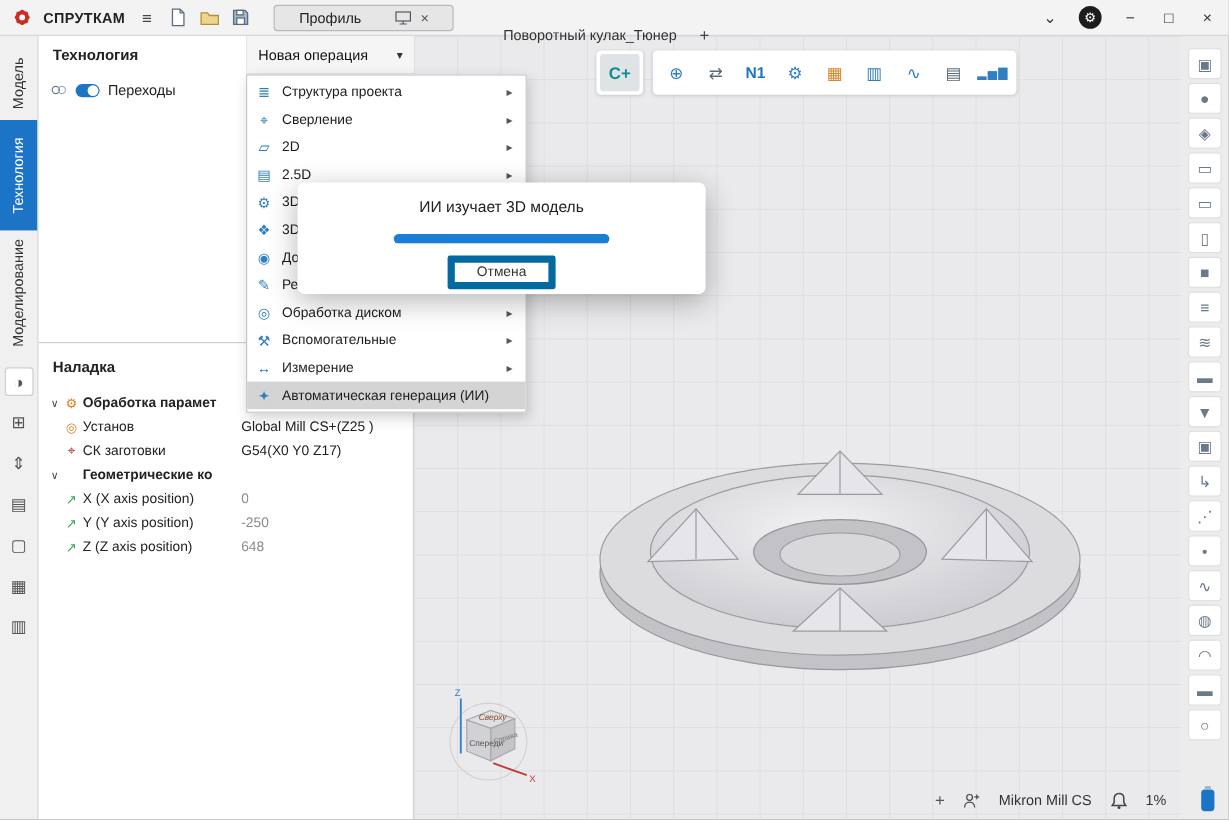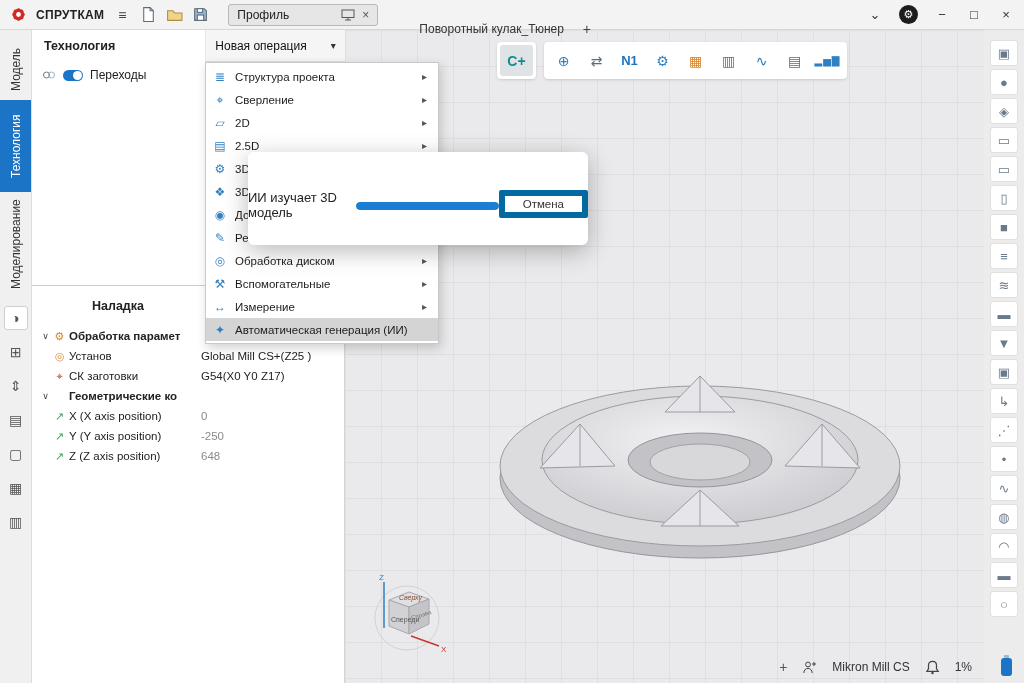--- a/index.html
+++ b/index.html
@@ -5,21 +5,21 @@
   * { margin:0; padding:0; box-sizing:border-box; }
   body { font-family:"Liberation Sans", sans-serif; background:#888; }
   .app { position:relative; width:1024px; height:683px; background:#ececec; overflow:hidden; color:#222; font-size:12px; }
 
   
   .titlebar { position:absolute; top:0; left:0; right:0; height:30px; background:#f3f3f3; border-bottom:1px solid #d8d8d8; display:flex; align-items:center; gap:9px; padding:0 10px; z-index:40; }
   .logo { width:17px; height:17px; flex:0 0 auto; }
   .app-name { font-weight:bold; font-size:12px; letter-spacing:.3px; }
   .tb-glyph { color:#444; font-size:14px; width:18px; text-align:center; cursor:default; }
   .tb-svg { width:17px; height:17px; }
-  .doc-tab { display:flex; align-items:center; gap:7px; background:#e6e6e6; border:1px solid #b9b9b9; border-radius:3px; height:22px; padding:0 8px; margin-left:10px; min-width:150px; }
+  .doc-tab { display:flex; align-items:center; gap:7px; background:#e6e6e6; border:1px solid #b9b9b9; border-radius:3px; height:22px; padding:0 20px; margin-left:10px; min-width:150px; }
   .doc-tab .lbl { flex:1; font-size:12px; color:#222; }
   .doc-tab .cls { color:#555; font-size:12px; }
   .proj-tab { display:flex; align-items:center; gap:14px; margin-left:32px; color:#333;margin-top:28px; }
   .tb-right { margin-left:auto; display:flex; align-items:center; gap:16px; }
   .gear-circle { width:19px; height:19px; border-radius:50%; background:#1d1d1d; color:#fff; font-size:11px; display:flex; align-items:center; justify-content:center; }
   .winctl { color:#333; font-size:13px; width:16px; text-align:center; }
 
   
   .left-rail { position:absolute; top:30px; left:0; width:32px; bottom:0; background:#f0f0f0; border-right:1px solid #ddd; z-index:15; display:flex; flex-direction:column; align-items:center; }
   .rail-tab { writing-mode:vertical-rl; transform:rotate(180deg); width:100%; display:flex; align-items:center; justify-content:center; font-size:12px; color:#333; }
@@ -32,21 +32,21 @@
 
   
   .left-panel { position:absolute; top:30px; left:32px; width:313px; bottom:0; background:#fff; border-right:1px solid #d5d5d5; z-index:5; }
   .tech-head { position:absolute; top:0; left:0; width:173px; height:32px; display:flex; align-items:center; padding:0 12px; font-weight:bold; font-size:12.5px; }
   .row-trans { position:absolute; top:38px; left:10px; display:flex; align-items:center; gap:7px; font-size:12px; }
   .row-machine { position:absolute; top:64px; left:8px; display:flex; align-items:center; gap:6px; font-size:12px; border:1px solid #cfcfcf; background:#fafafa; padding:3px 6px; max-width:170px; }
   .row-machine .lbl { white-space:nowrap; overflow:hidden; }
   .toggle { width:20px; height:11px; border-radius:6px; background:#1b74c5; position:relative; flex:0 0 auto; }
   .toggle::after { content:""; position:absolute; right:1px; top:1px; width:9px; height:9px; border-radius:50%; background:#fff; }
   .divider { position:absolute; top:255px; left:0; right:0; height:1px; background:#cfcfcf; }
-  .setup-head { position:absolute; top:262px; left:0; height:28px; display:flex; align-items:center; padding:0 12px; font-weight:bold; font-size:12.5px;margin-left:48px; }
+  .setup-head { position:absolute; top:262px; left:0; height:28px; display:flex; align-items:center; padding:0 12px; font-weight:bold; font-size:12.5px; }
   .tree { position:absolute; top:296px; left:0; right:0; }
   .t-row { display:flex; align-items:center; height:20px; font-size:11.5px; }
   .t-chev { width:13px; margin-left:7px; color:#444; font-size:9px; text-align:center; }
   .t-ind { width:13px; margin-left:7px; }
   .t-ico { width:15px; text-align:center; font-size:11px; }
   .t-label { width:132px; white-space:nowrap; overflow:hidden; margin-left:2px; color:#222; }
   .t-label.bold { font-weight:bold; }
   .t-val { white-space:nowrap; overflow:hidden; color:#222; }
   .t-val.dim { color:#8a8a8a; }
   .org { color:#d8862a; } .grn { color:#3aa35a; } .red { color:#b3443a; } .blu { color:#2f7fc1; } .gry { color:#5b6b7b; } .teal { color:#0e8f8f; }
@@ -55,21 +55,21 @@
   .newop-btn { position:absolute; left:205px; top:30px; width:140px; height:32px; background:#f5f5f5; border-bottom:1px solid #ddd; border-left:1px solid #e8e8e8; display:flex; align-items:center; justify-content:center; gap:24px; font-size:12px; color:#111; z-index:21; }
   .newop-caret { font-size:10px; color:#333; }
   .newop-menu { position:absolute; left:205px; top:62px; width:234px; background:#fff; border:1px solid #c9c9c9; box-shadow:2px 4px 10px rgba(0,0,0,.18); z-index:22; padding:2px 0; }
   .menu-item { display:flex; align-items:center; height:23px; padding:0 6px; gap:7px; font-size:11.5px; }
   .menu-item.hl { background:#d4d4d4; }
   .mi-ico { width:16px; text-align:center; color:#2f7fc1; font-size:12px; flex:0 0 auto; }
   .mi-label { flex:1; white-space:nowrap; overflow:hidden; color:#1c1c1c; }
   .mi-arrow { width:10px; color:#555; font-size:10px; }
 
   
-  .ai-dialog { position:absolute; left:248px; top:152px; width:340px; height:93px; background:#fff; border-radius:6px; box-shadow:0 6px 24px rgba(0,0,0,.28); z-index:30; display:flex; flex-direction:row; align-items:center; }
+  .ai-dialog { position:absolute; left:248px; top:152px; width:340px; height:93px; background:#fff; border-radius:6px; box-shadow:0 6px 24px rgba(0,0,0,.28); z-index:30; display:flex; flex-direction:column; align-items:center; }
   .ai-title { margin-top:13px; font-size:13px; color:#222; }
   .ai-track { margin-top:15px; width:180px; height:8px; border-radius:4px; background:#e8e8e8; overflow:hidden; }
   .ai-fill { width:100%; height:100%; background:#1a7fd4; border-radius:4px; }
   .ai-cancel { margin-top:10px; border:6px solid #0369a1; background:#fff; padding:2px 18px; font-size:11.5px; color:#333; border-radius:2px; font-family:"Liberation Sans",sans-serif; }
 
   
   .viewport { position:absolute; left:345px; top:30px; right:40px; bottom:0;
     background-color:#eaeaec;
     background-image:linear-gradient(#dfdfe2 1px, transparent 1px), linear-gradient(90deg, #dfdfe2 1px, transparent 1px);
     background-size:36px 36px; }

